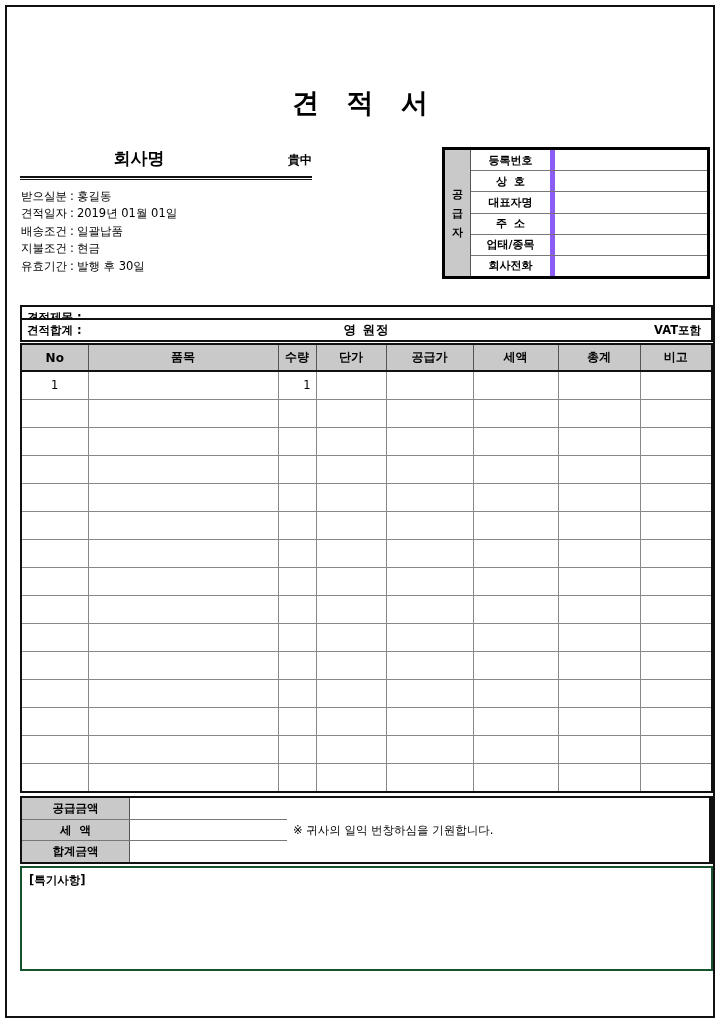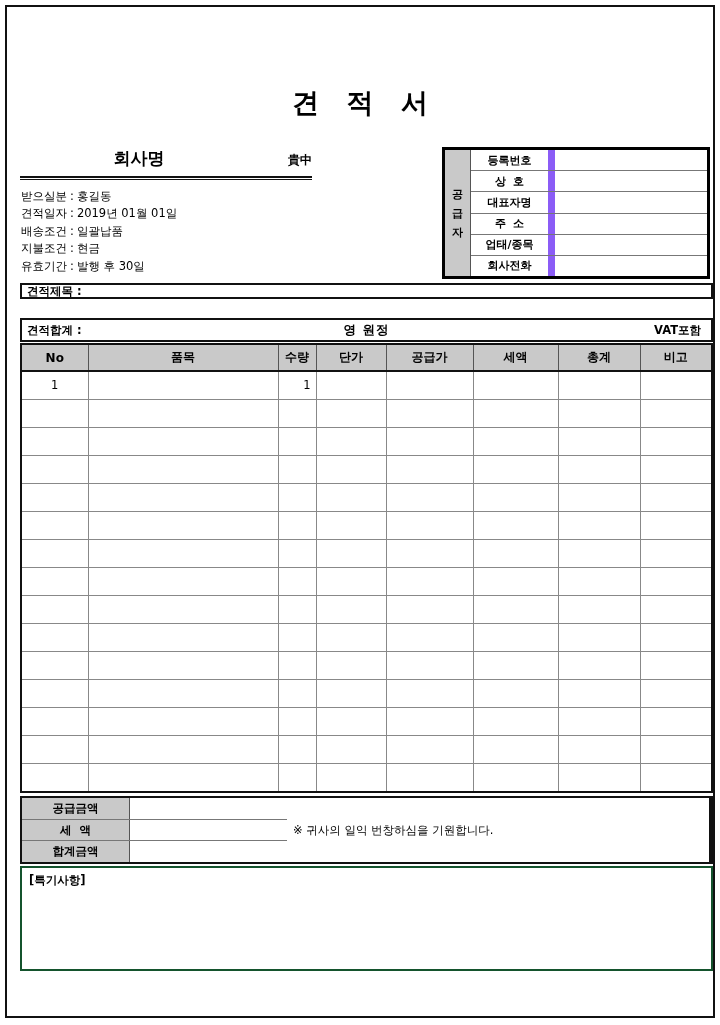--- a/index.html
+++ b/index.html
@@ -105,39 +105,39 @@
     flex-direction: column;
   }
   #supplier .srow {
     flex: 1;
     display: flex;
     border-bottom: 1px solid #777;
   }
   #supplier .srow:last-child { border-bottom: none; }
   #supplier .slabel {
     width: 84px;
-    border-right: 7px solid #8b5cf6;
+    border-right: 5px solid #8b5cf6;
     display: flex;
     align-items: center;
     justify-content: center;
     font-size: 11px;
     font-weight: bold;
   }
   #supplier .slabel.sp { letter-spacing: 7px; text-indent: 7px; }
   #supplier .sval { flex: 1; }
 
   
   .strip {
     position: absolute;
     left: 13px;
     width: 693px;
     border: 2px solid #111;
     background: #fff;
   }
-  #strip-subject { top: 276px; height: 16px; }
+  #strip-subject { top: 298px; height: 24px; }
   #strip-total   { top: 311px; height: 24px; }
   .strip .lbl {
     position: absolute;
     left: 5px; top: 50%;
     transform: translateY(-50%);
     font-size: 11.5px;
     font-weight: bold;
     white-space: nowrap;
   }
   .strip .mid {

